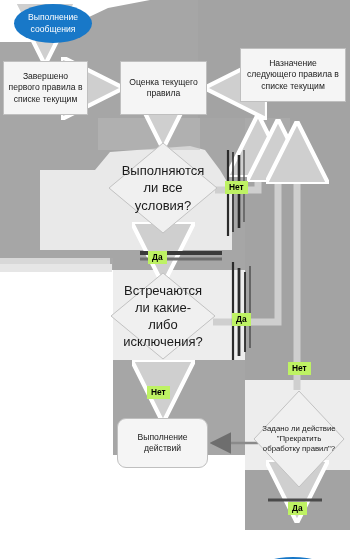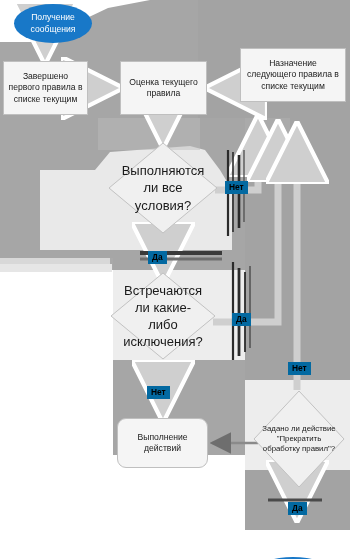--- a/index.html
+++ b/index.html
@@ -69,21 +69,21 @@
     justify-content: center;
     text-align: center;
     font-size: 13px;
     line-height: 1.32;
     color: #1a1a1a;
     padding: 0 14px;
     box-sizing: border-box;
   }
   .edge-label {
     position: absolute;
-    background: #0369a1;
+    background: #bef264;
     color: #000000;
     font-size: 8.4px;
     font-weight: bold;
     line-height: 1;
     padding: 2px 4px 3px 4px;
     white-space: nowrap;
   }
 </style>
 </head>
 <body>
@@ -176,21 +176,21 @@
       <path d="M258,443 L212,443" stroke="#8a8a8a" stroke-width="2.4" fill="none" marker-end="url(#ahD)"></path>
     </g>
 
     <g>
       <path d="M297,487 L297,516" stroke="#cfcfcf" stroke-width="7" fill="none" marker-end="url(#ahL)"></path>
       <path d="M268,500 L322,500" stroke="#4a4a4a" stroke-width="3" fill="none"></path>
     </g>
   </svg>
 
   <div class="node terminal" style="left:14px; top:4px; width:78px; height:39px;">
-    <span>Получение сообщения</span>
+    <span>Выполнение сообщения</span>
   </div>
 
   <div class="node proc" style="left:3px; top:61px; width:85px; height:54px;">
     <span>Завершено первого правила в списке текущим</span>
   </div>
 
   <div class="node proc" style="left:120px; top:61px; width:87px; height:54px;justify-content:center;">
     <span>Оценка текущего правила</span>
   </div>
 

